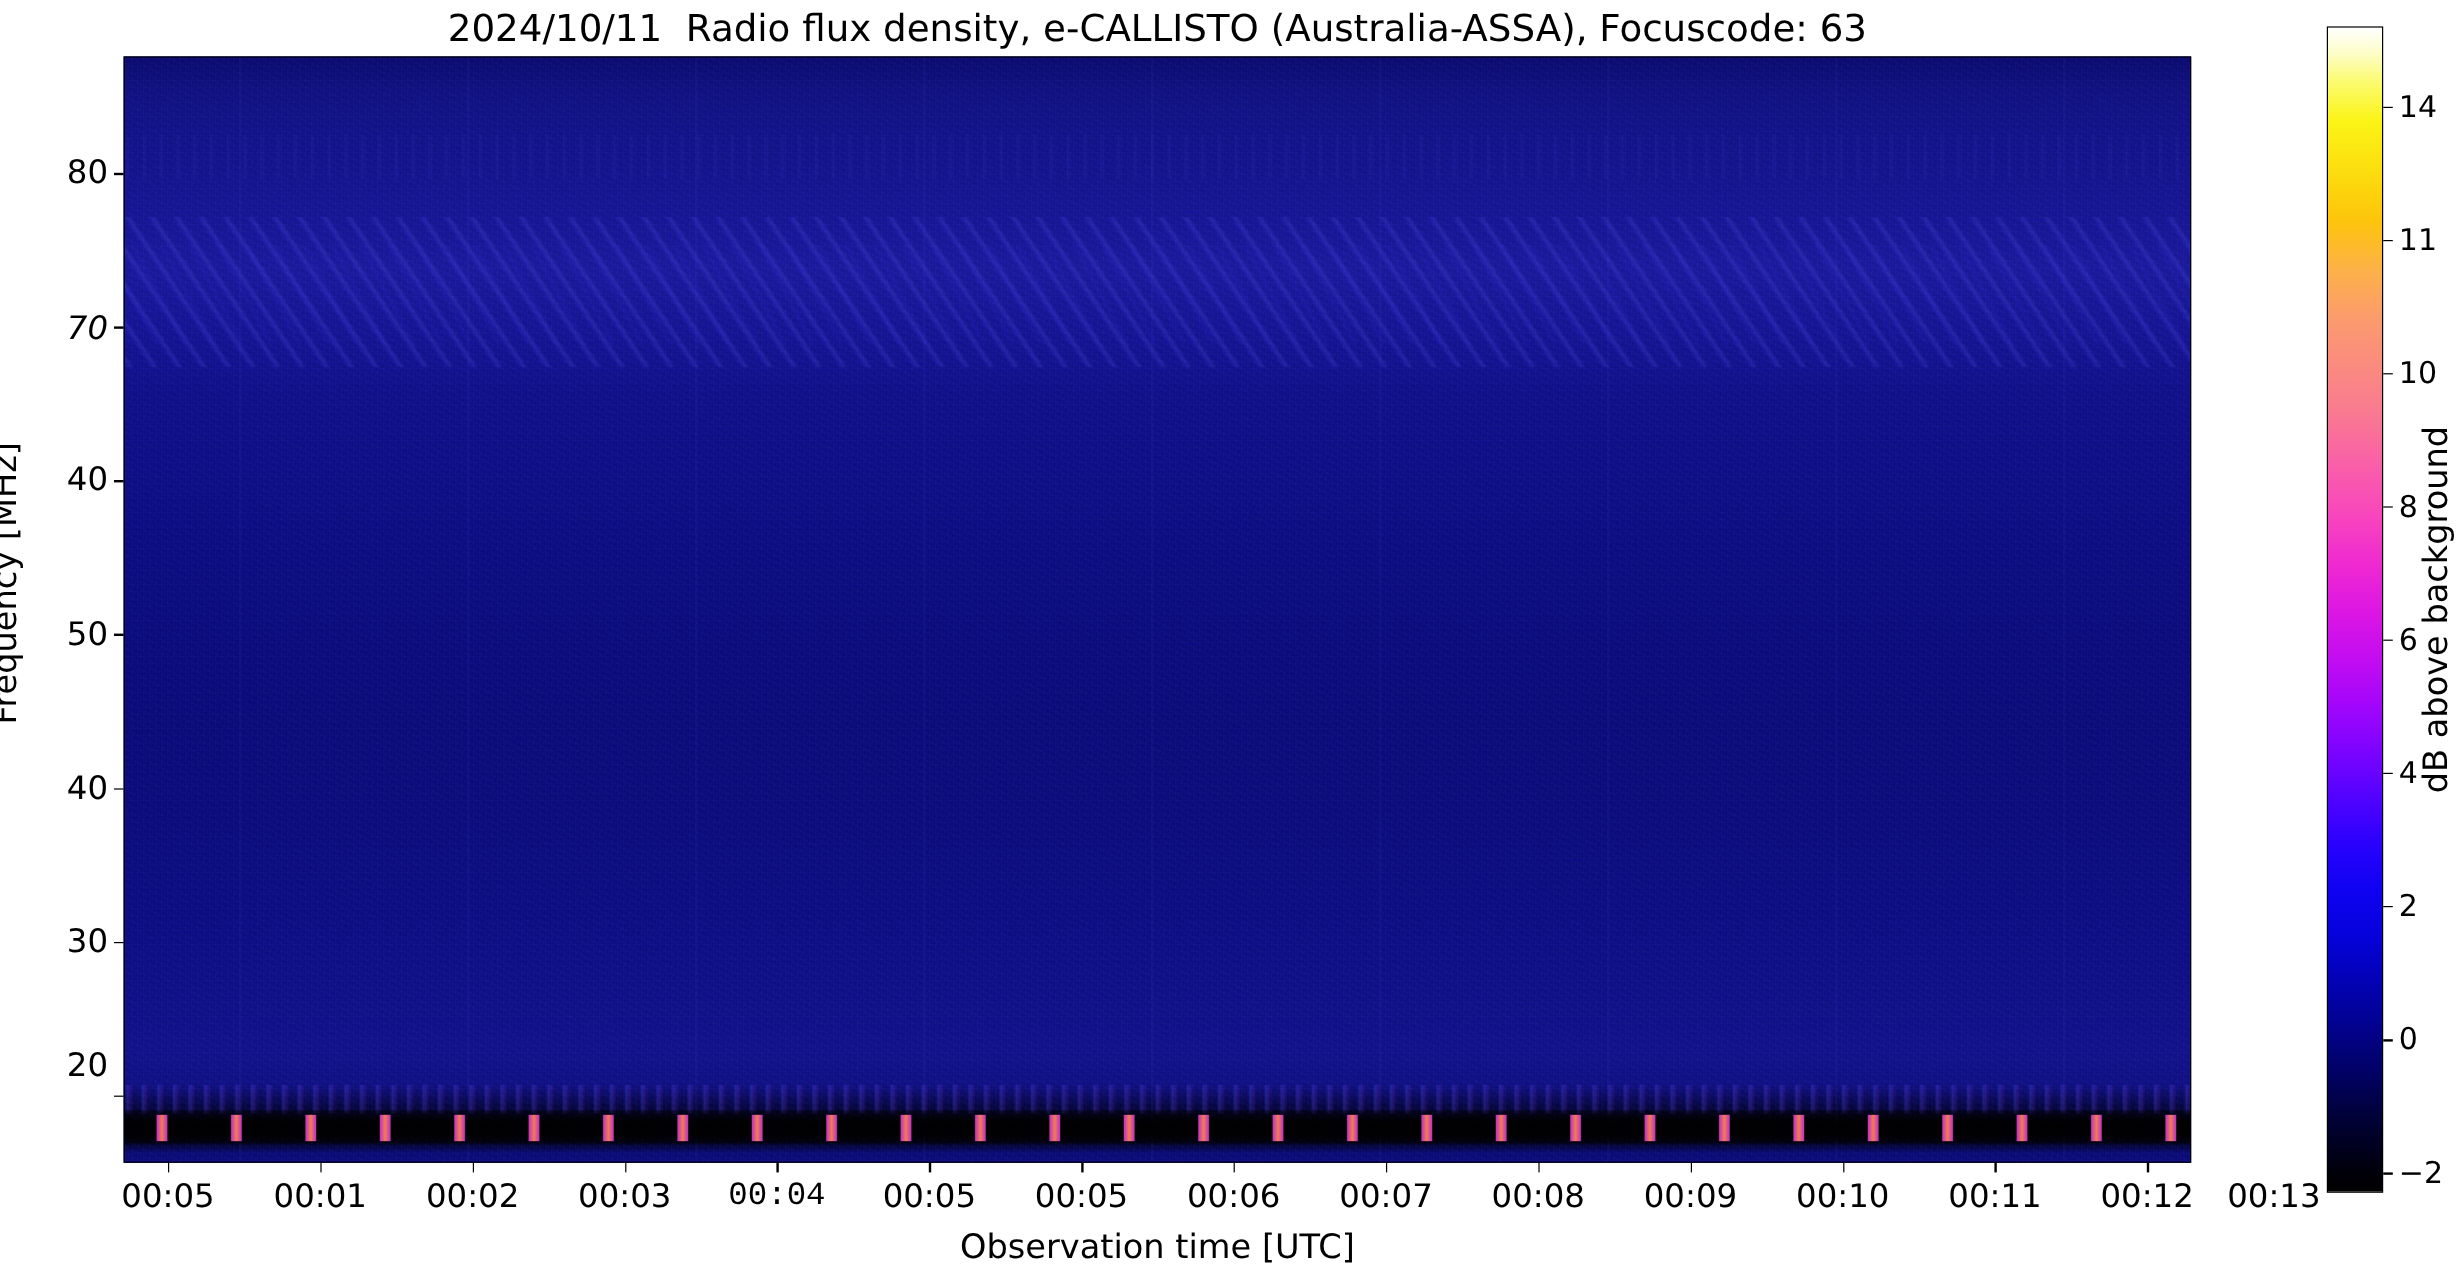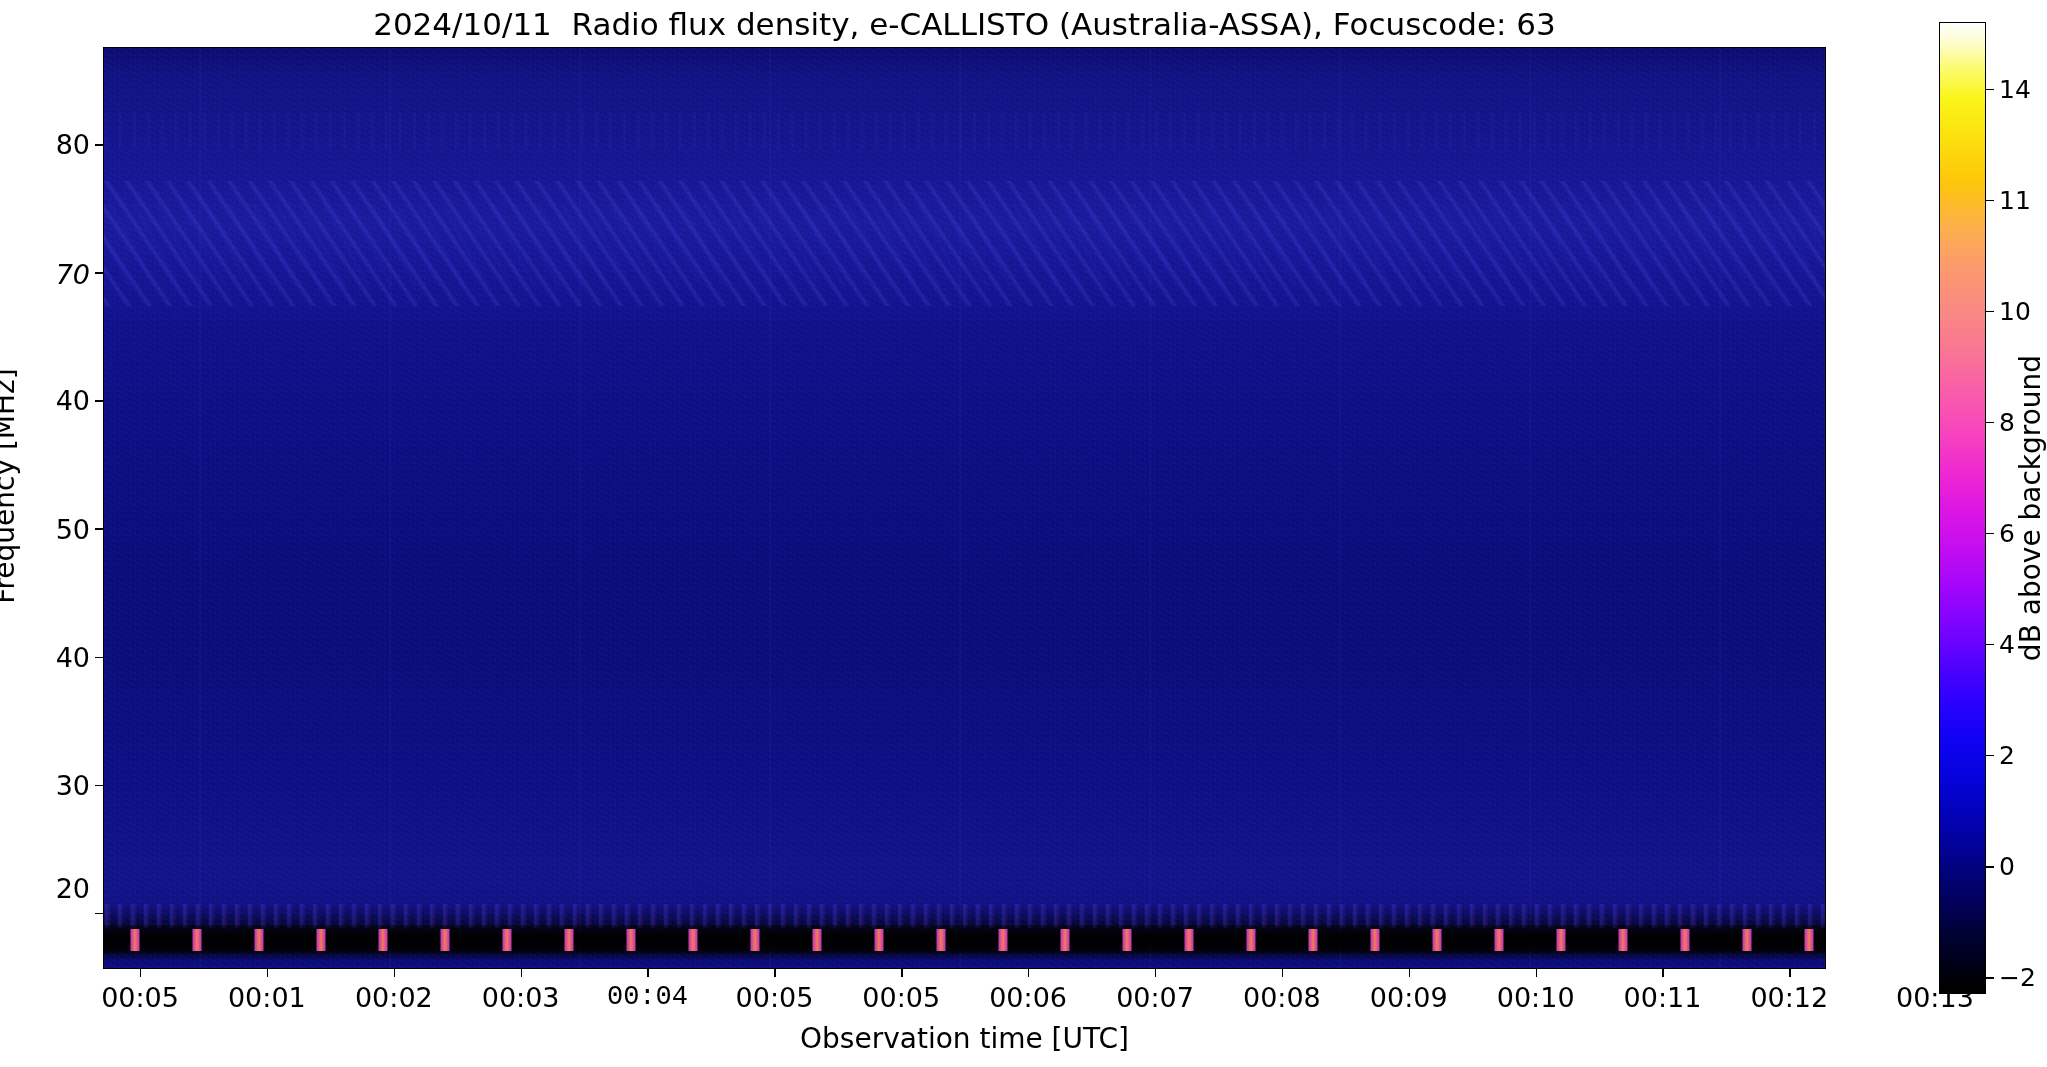--- a/index.html
+++ b/index.html
@@ -432,21 +432,21 @@
       <div class="tick-x" style="left: 1178.88px;"></div>
       <div class="tick-x-label" style="left: 1178.88px;">00:08</div>
       <div class="tick-x" style="left: 1305.69px;"></div>
       <div class="tick-x-label" style="left: 1305.69px;">00:09</div>
       <div class="tick-x" style="left: 1432.67px;"></div>
       <div class="tick-x-label" style="left: 1432.67px;">00:10</div>
       <div class="tick-x" style="left: 1559.49px;"></div>
       <div class="tick-x-label" style="left: 1559.49px;">00:11</div>
       <div class="tick-x" style="left: 1686.3px;"></div>
       <div class="tick-x-label" style="left: 1686.3px;">00:12</div>
-      <div class="tick-x-label" style="left: 1791.92px; margin-left: 40px;">00:13</div>
+      <div class="tick-x-label" style="left: 1791.92px;">00:13</div>
     </div>
 
   <div id="ylabel">
     <span id="ylabel-inner">Frequency [MHz]</span>
   </div>
   <div id="xlabel">Observation time [UTC]</div>
 
   <div id="colorbar-wrap">
     <div id="colorbar"></div>
   <div class="tick-cb" style="top: 66.6792px;"></div>

